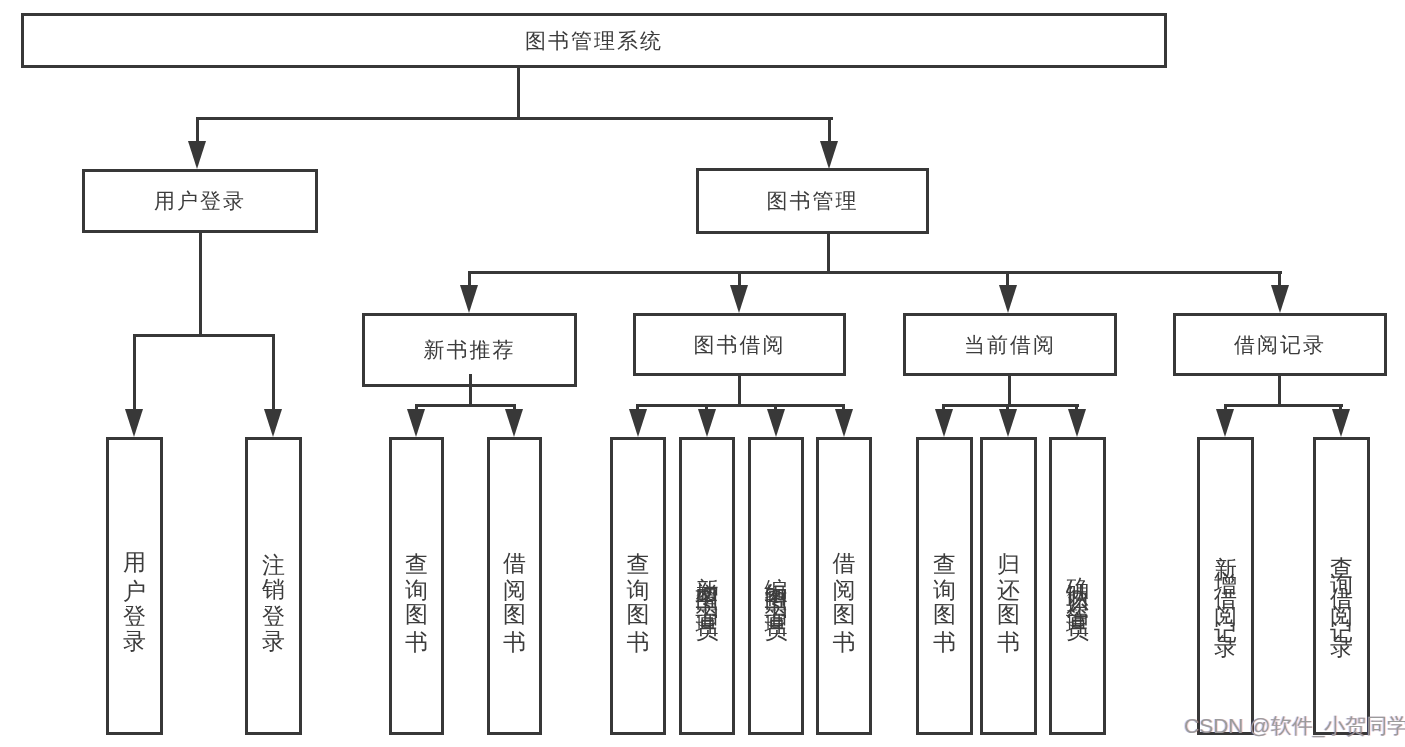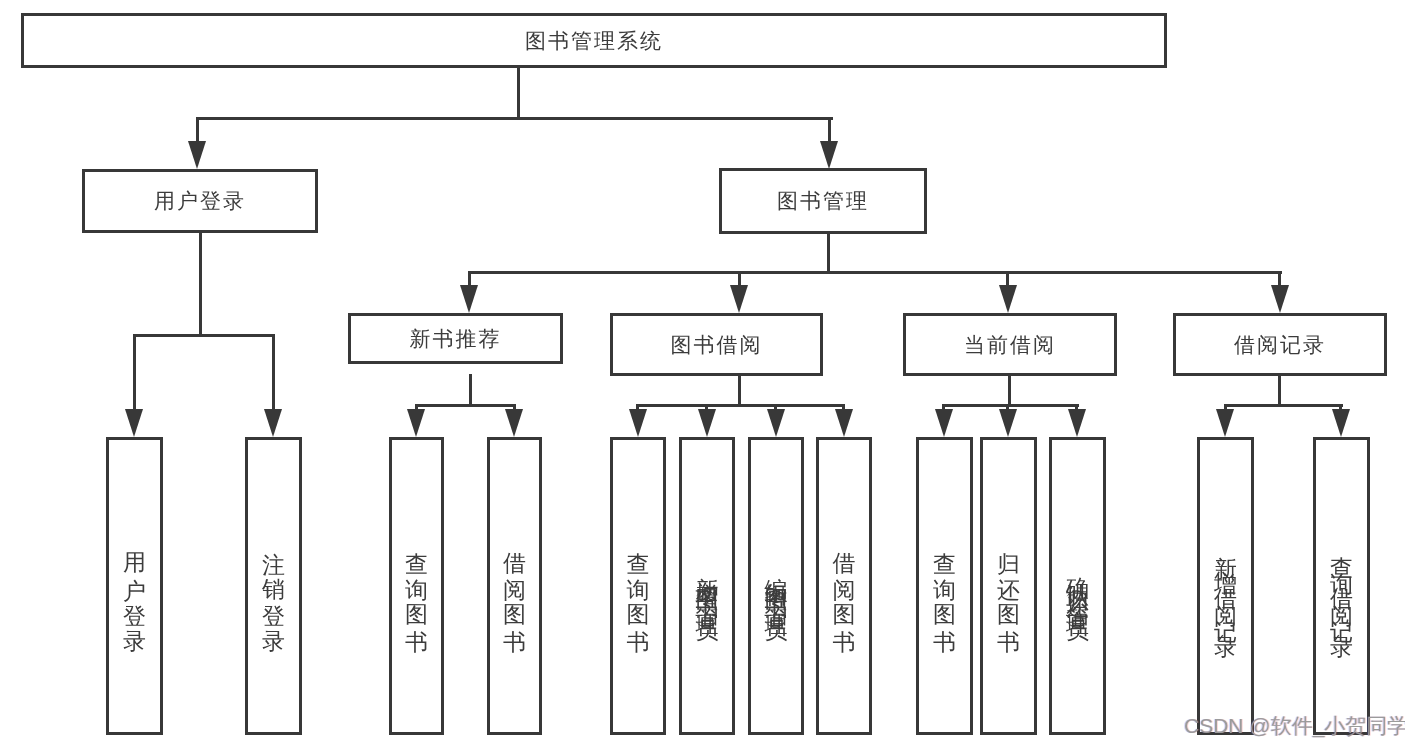--- a/index.html
+++ b/index.html
@@ -33,21 +33,21 @@
   <div class="vline" style="left:517px;top:66px;height:53px"></div>
   <div class="hline" style="left:196px;top:117px;width:637px"></div>
   <div class="vline" style="left:196px;top:117px;height:26px"></div>
   <div class="arrow" style="left:188px;top:141px"></div>
   <div class="vline" style="left:828px;top:117px;height:26px"></div>
   <div class="arrow" style="left:820px;top:141px"></div>
 
   <div class="box" style="left:82px;top:169px;width:236px;height:64px">
     <span class="hlabel">用户登录</span>
   </div>
-  <div class="box" style="left:719px;top:168px;width:208px;height:66px">
+  <div class="box" style="left:696px;top:168px;width:233px;height:66px">
     <span class="hlabel">图书管理</span>
   </div>
 
   <div class="vline" style="left:199px;top:231px;height:106px"></div>
   <div class="hline" style="left:133px;top:334px;width:142px"></div>
   <div class="vline" style="left:133px;top:334px;height:76px"></div>
   <div class="arrow" style="left:125px;top:409px"></div>
   <div class="vline" style="left:272px;top:334px;height:76px"></div>
   <div class="arrow" style="left:264px;top:409px"></div>
 
@@ -55,24 +55,24 @@
   <div class="hline" style="left:468px;top:271px;width:814px"></div>
   <div class="vline" style="left:468px;top:271px;height:16px"></div>
   <div class="arrow" style="left:460px;top:285px"></div>
   <div class="vline" style="left:738px;top:271px;height:16px"></div>
   <div class="arrow" style="left:730px;top:285px"></div>
   <div class="vline" style="left:1006px;top:271px;height:16px"></div>
   <div class="arrow" style="left:999px;top:285px"></div>
   <div class="vline" style="left:1278px;top:271px;height:16px"></div>
   <div class="arrow" style="left:1271px;top:285px"></div>
 
-  <div class="box" style="left:348px;top:313px;width:215px;height:51px">
+  <div class="box" style="left:362px;top:313px;width:215px;height:74px">
     <span class="hlabel">新书推荐</span>
   </div>
-  <div class="box" style="left:610px;top:313px;width:213px;height:63px">
+  <div class="box" style="left:633px;top:313px;width:213px;height:63px">
     <span class="hlabel">图书借阅</span>
   </div>
   <div class="box" style="left:903px;top:313px;width:214px;height:63px">
     <span class="hlabel">当前借阅</span>
   </div>
   <div class="box" style="left:1173px;top:313px;width:214px;height:63px">
     <span class="hlabel">借阅记录</span>
   </div>
 
   <div class="vline" style="left:469px;top:374px;height:33px"></div>

